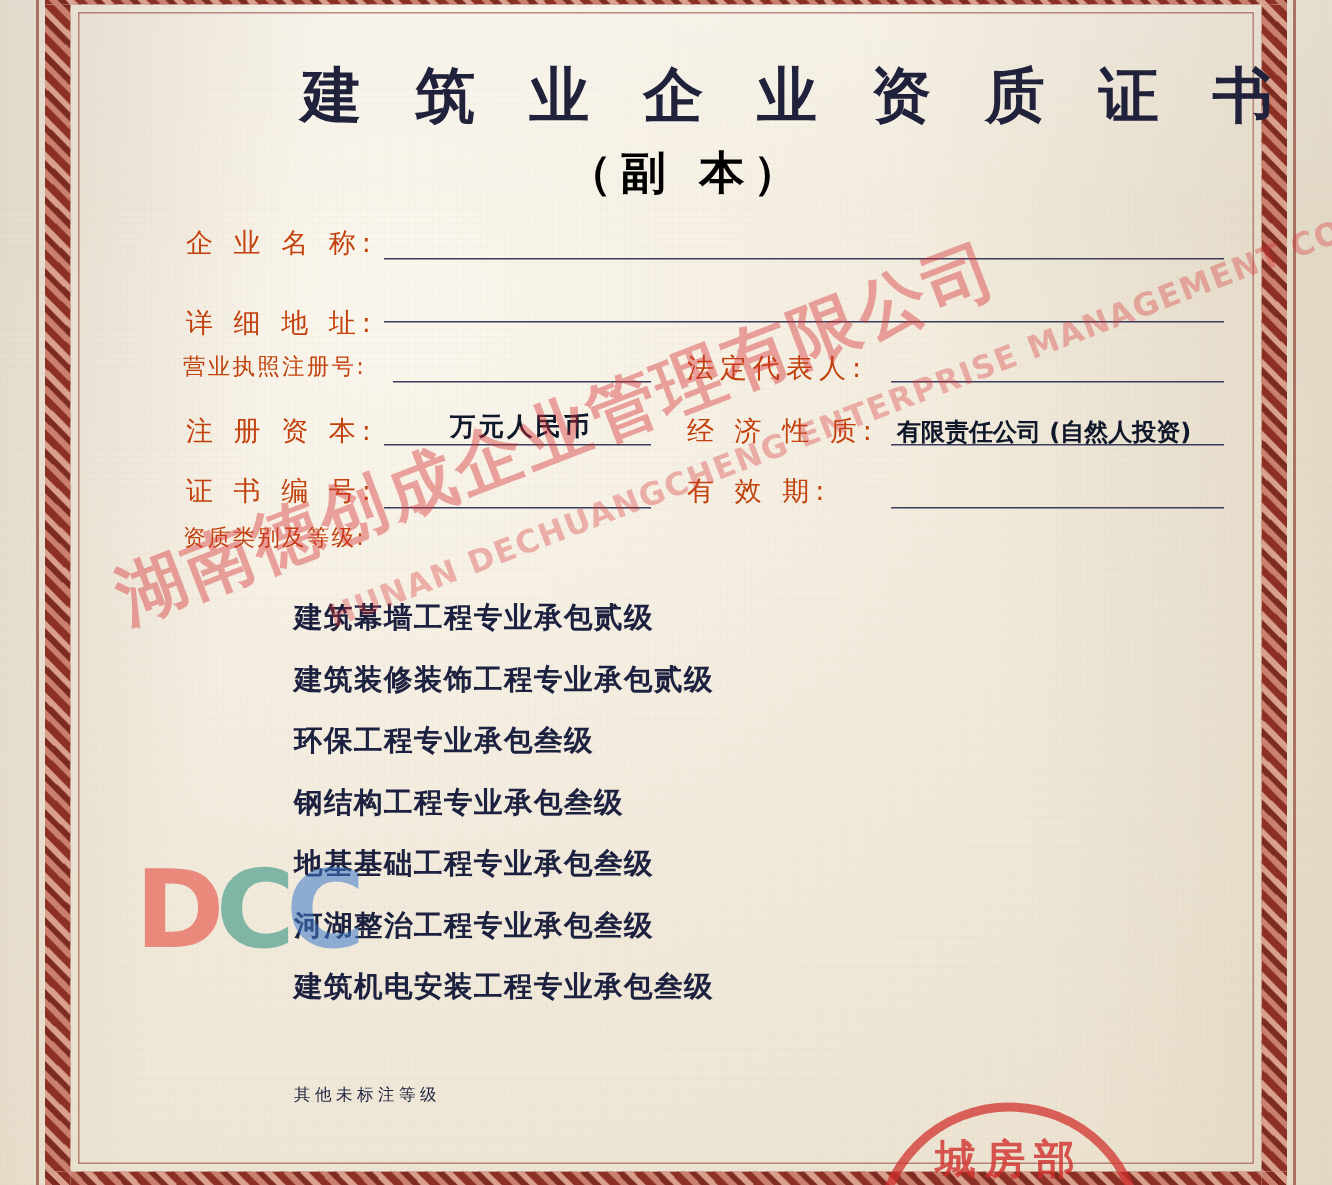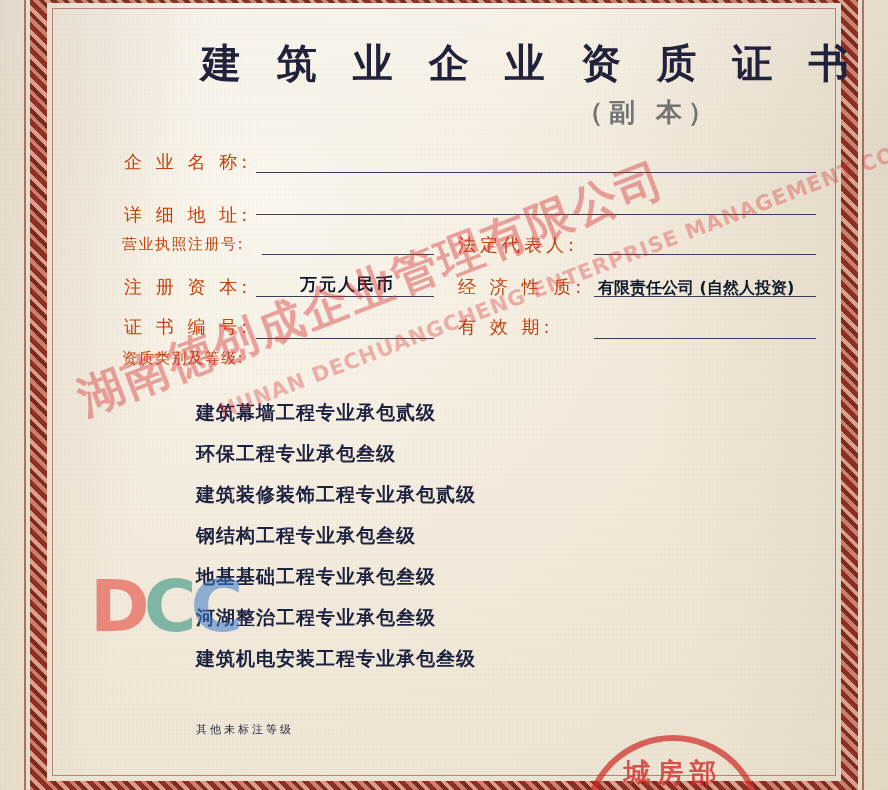--- a/index.html
+++ b/index.html
@@ -89,25 +89,25 @@
     letter-spacing: 11px;
     color: #20213a;
     text-indent: 11px;
     white-space: nowrap;
   }
   .subtitle {
     position: absolute;
     left: 190px;
     top: 95px;
     width: 530px;
-    text-align: right;
-    font-size: 26px;
+    text-align: center;
+    font-size: 30px;
     font-weight: bold;
     letter-spacing: 6px;
-    color: #737373;
+    color: #000000;
     text-indent: 6px;
   }
 
   
   .field-label {
     position: absolute;
     font-size: 18px;
     font-weight: normal;
     color: #c2410c;
     letter-spacing: 4px;
@@ -275,22 +275,22 @@
   <div class="field-line" style="left:256px; top:338px; width:178px;"></div>
   <div class="field-value" style="left:266px; top:315px;"></div>
 
   <div class="field-label" style="left:458px; top:315px;">有 效 期:</div>
   <div class="field-line" style="left:594px; top:338px; width:222px;"></div>
 
   <div class="field-label small" style="left:122px; top:349px;">资质类别及等级:</div>
 
   <div class="qual-list">
     <div class="qual-item">建筑幕墙工程专业承包贰级</div>
+    <div class="qual-item">建筑装修装饰工程专业承包贰级</div>
     <div class="qual-item">环保工程专业承包叁级</div>
-    <div class="qual-item">建筑装修装饰工程专业承包贰级</div>
     <div class="qual-item">钢结构工程专业承包叁级</div>
     <div class="qual-item">地基基础工程专业承包叁级</div>
     <div class="qual-item">河湖整治工程专业承包叁级</div>
     <div class="qual-item">建筑机电安装工程专业承包叁级</div>
   </div>
   <div class="qual-tail">其他未标注等级</div>
 
   <div class="wm">
     <div class="wm-text-cn">湖南德创成企业管理有限公司</div>
     <div class="wm-text-en">HUNAN DECHUANGCHENG ENTERPRISE MANAGEMENT CO. LTD</div>

